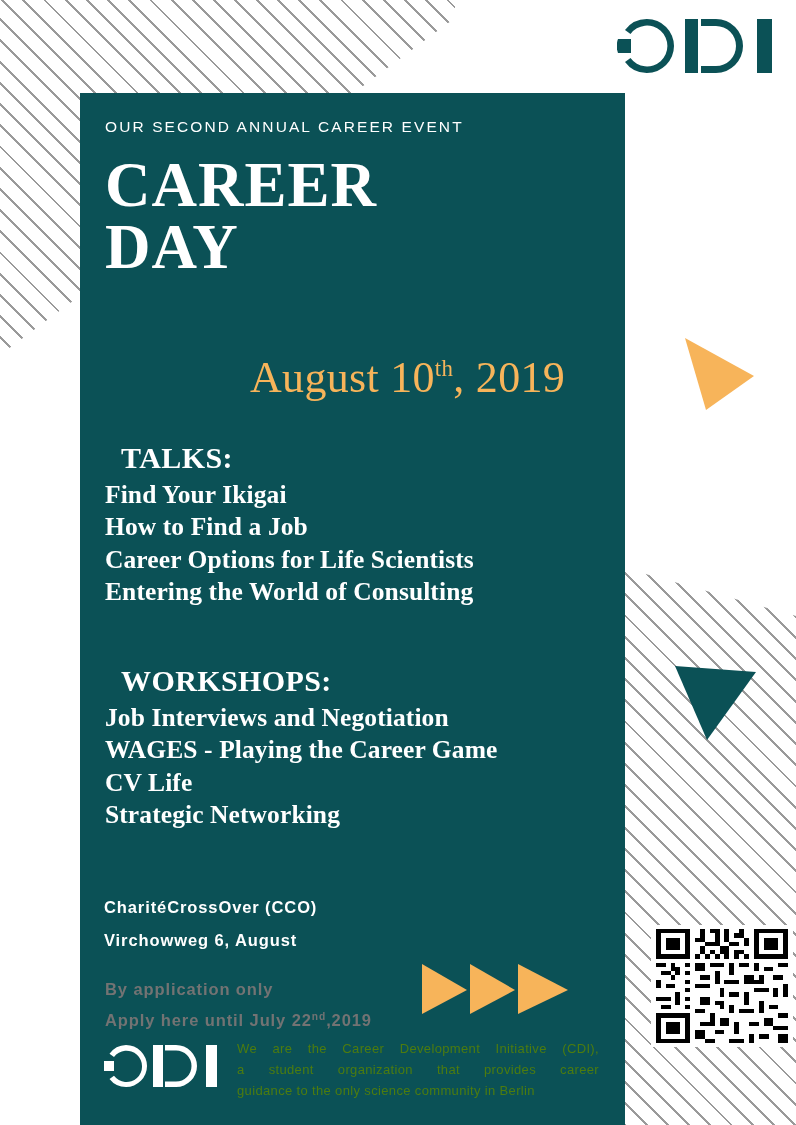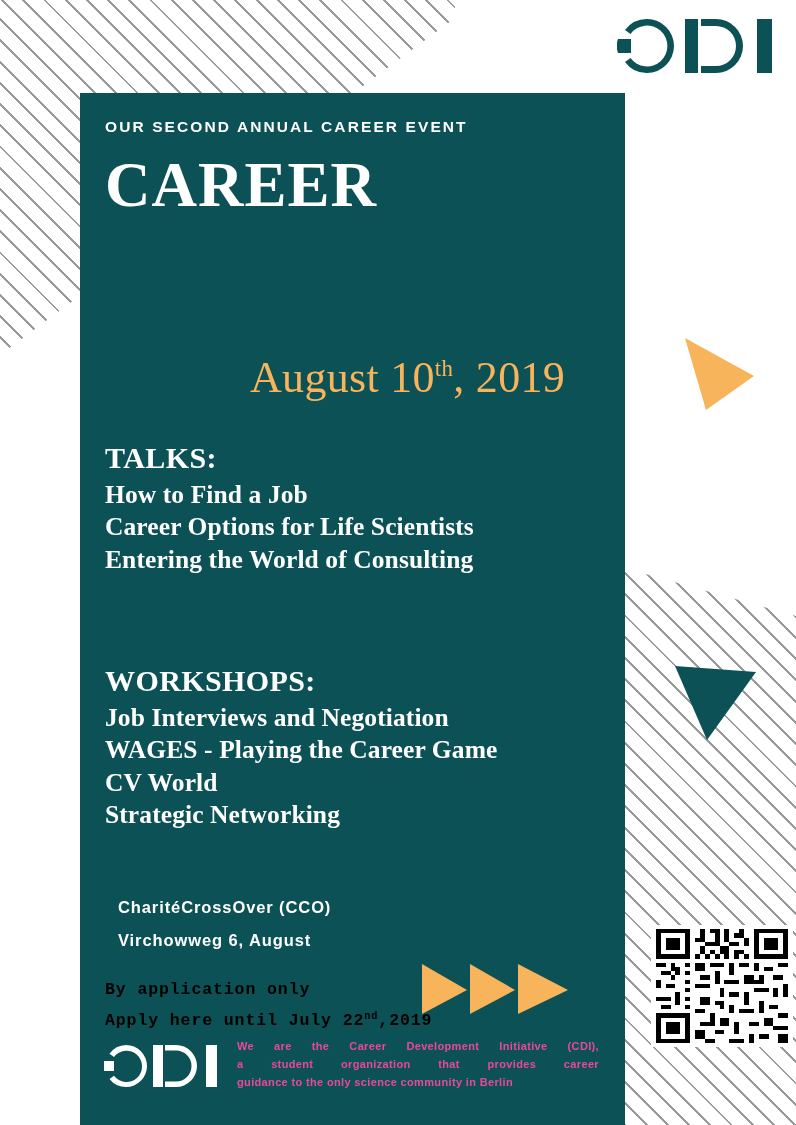--- a/index.html
+++ b/index.html
@@ -91,21 +91,21 @@
   
   .pad {
     position: absolute;
     left: 105px;
   }
 
   #kicker {
     top: 118px;
     color: #ffffff;
     font-size: 15.5px;
-    font-weight: bold;
+    font-weight: normal;
     letter-spacing: 2.1px;
     font-family: "Liberation Sans", sans-serif;
   }
 
   #event-title {
     top: 155px;
     width: 520px;
     color: #ffffff;
     font-family: "Liberation Serif", serif;
     font-size: 63px;
@@ -138,50 +138,50 @@
     position: absolute;
     left: 105px;
     width: 520px;
     color: #ffffff;
     font-family: "Liberation Serif", serif;
   }
   .section-heading {
     font-size: 30px;
     font-weight: bold;
     letter-spacing: 0.4px;
-    margin: 0 0 3px 0;
+    margin: 0 0 3px 16px;
     line-height: 1.15;
   }
   .section-item {
     font-size: 25.5px;
     font-weight: bold;
     line-height: 1.28;
     letter-spacing: 0.1px;
   }
 
   #talks-section { top: 441px; }
   #workshops-section { top: 664px; }
 
   #venue {
     position: absolute;
-    left: 118px;
+    left: 104px;
     top: 891px;
     color: #ffffff;
     font-family: "Liberation Sans", sans-serif;
     font-size: 16.5px;
     font-weight: bold;
     letter-spacing: 0.9px;
     line-height: 2.0;
   }
   #apply {
     position: absolute;
     left: 105px;
     top: 974px;
-    color: #000000;
-    font-family: Liberation Mono, monospace;
+    color: #737373;
+    font-family: Liberation Sans, sans-serif;
     font-size: 16.5px;
     font-weight: bold;
     letter-spacing: 0.9px;
     line-height: 1.9;
   }
   #apply sup {
     font-size: 0.62em;
     vertical-align: super;
     line-height: 0;
   }
@@ -204,24 +204,24 @@
     align-items: flex-start;
     gap: 14px;
   }
   #logo-footer {
     flex: 0 0 auto;
     width: 120px;
     height: 50px;
     margin-top: 4px;
   }
   #footer-text {
-    color: #ec4899;
+    color: #4d7c0f;
     font-family: "Liberation Sans", sans-serif;
-    font-size: 11px;
-    font-weight: bold;
+    font-size: 13px;
+    font-weight: normal;
     line-height: 1.62;
     letter-spacing: 0.35px;
     text-align: justify;
     width: 362px;
   }
   #footer-text .fl { display: block; }
   #footer-text .justified {
     display: block;
     text-align: justify;
     text-align-last: justify;
@@ -370,36 +370,38 @@
         <rect x="14" y="19" width="1" height="1"></rect>
           <rect x="21" y="13" width="1" height="1"></rect>
       </g>
     </svg>
   </div>
 
   <div class="pad" id="kicker">OUR SECOND ANNUAL CAREER EVENT</div>
 
   <div class="pad" id="event-title">
     <span class="ln">CAREER</span>
+    <span class="ln">DAY</span>
   </div>
 
   <div id="event-date"><span>August 10</span><sup>th</sup><span>, 2019</span></div>
 
   <div class="section" id="talks-section">
     <div class="section-heading">TALKS:</div>
+    <div class="section-item">Find Your Ikigai</div>
     <div class="section-item">How to Find a Job</div>
     <div class="section-item">Career Options for Life Scientists</div>
     <div class="section-item">Entering the World of Consulting</div>
   </div>
 
   <div class="section" id="workshops-section">
     <div class="section-heading">WORKSHOPS:</div>
     <div class="section-item">Job Interviews and Negotiation</div>
     <div class="section-item">WAGES - Playing the Career Game</div>
-    <div class="section-item">CV World</div>
+    <div class="section-item">CV Life</div>
     <div class="section-item">Strategic Networking</div>
   </div>
 
   <div id="venue">
     <div>CharitéCrossOver (CCO)</div>
     <div>Virchowweg 6, August</div>
   </div>
 
   <div id="apply">
     <div>By application only</div>

